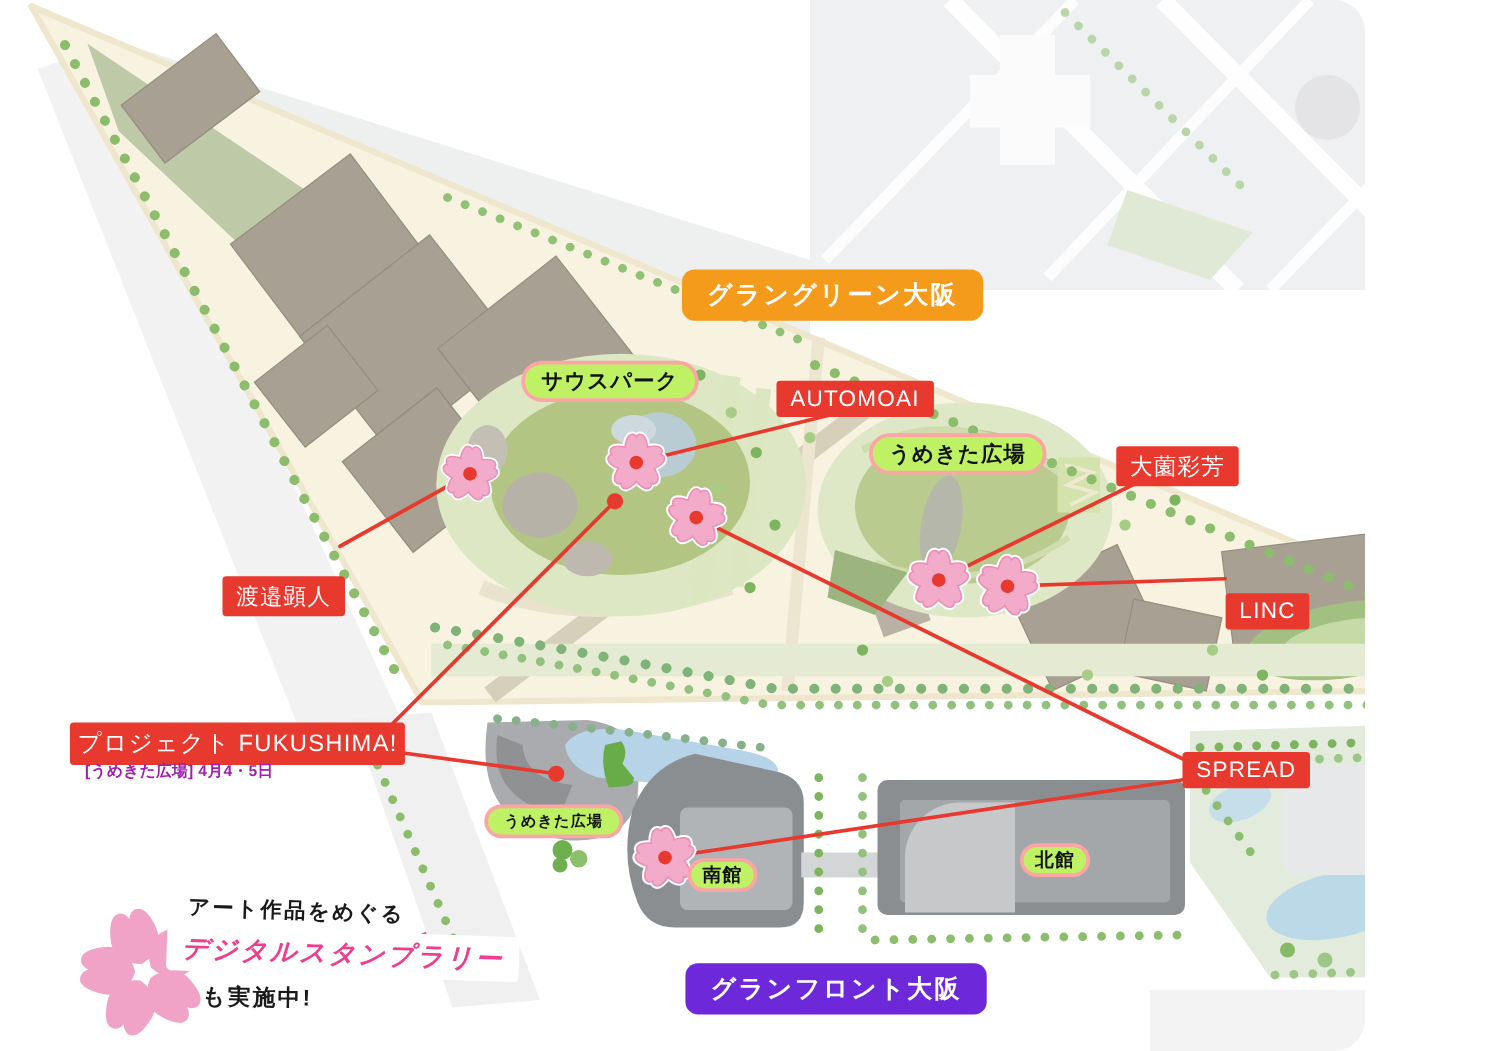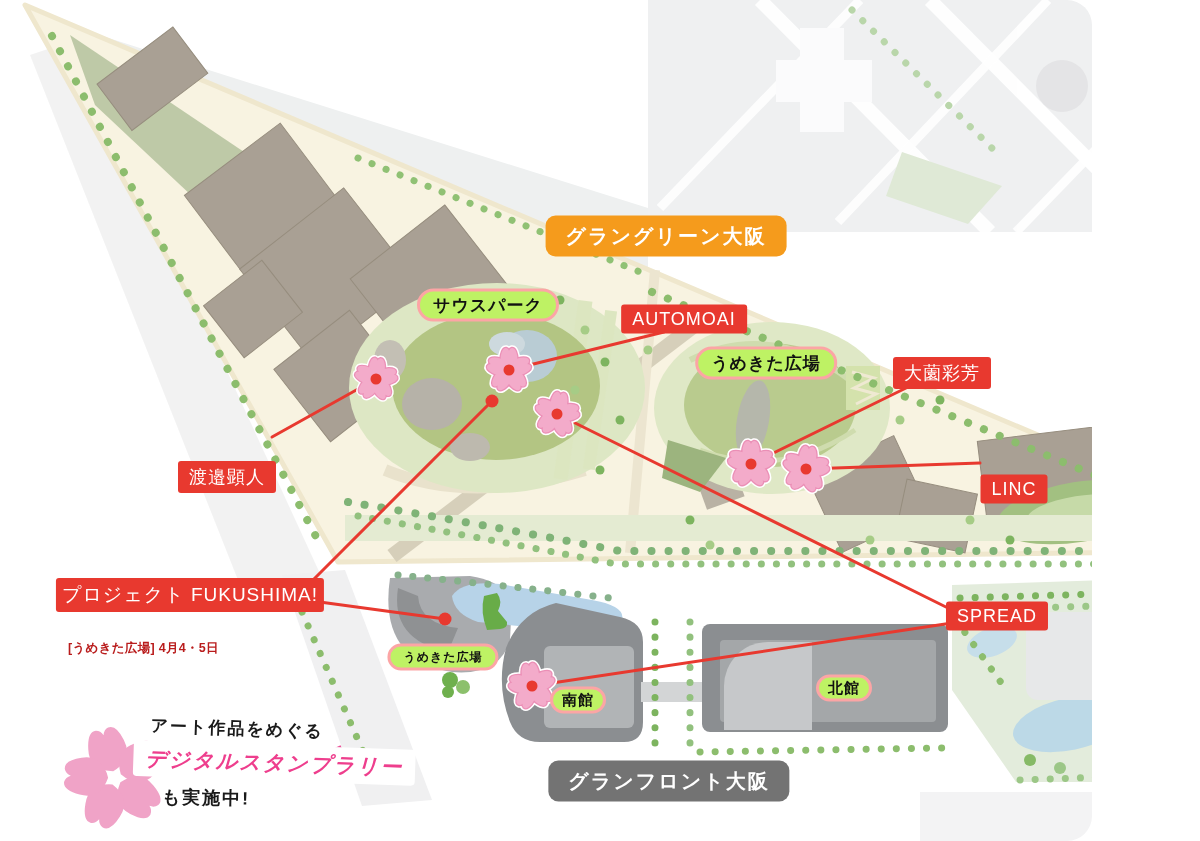--- a/index.html
+++ b/index.html
@@ -4,29 +4,29 @@
 <style>
   html,body{margin:0;padding:0;background:#fff;}
   .stage{position:relative;width:1092px;height:841px;overflow:hidden;background:#fff;
          font-family:"Liberation Sans","DejaVu Sans",sans-serif;border-radius:25px;}
   .stage svg{position:absolute;left:0;top:0;}
   .labels{position:absolute;left:0;top:0;width:100%;height:100%;}
   .lbl{position:absolute;white-space:nowrap;transform:translate(-50%,-50%);}
   .region-badge{color:#fff;font-weight:bold;font-size:20px;letter-spacing:2px;
       padding:7px 20px;border-radius:10px;}
   .region-badge.orange{background:#f59b1c;}
-  .region-badge.green{background:#737373;}
+  .region-badge.green{background:#6d28d9;margin-top:10px;}
   .pill{background:#bef264;border:3px solid #fca5a5;border-radius:999px;color:#111;
       font-weight:bold;font-size:17px;letter-spacing:1px;padding:2px 13px;font-family:Liberation Mono, monospace;}
   .pill.small{font-size:15px;padding:1px 9px;}
   .art{background:#e8392f;color:#fff;font-weight:normal;font-size:18px;
       letter-spacing:1px;padding:4px 11px;border-radius:3px;}
   .art.wide{font-size:19px;padding:4px 6px;}
-  .schedule{position:absolute;left:68px;top:639px;font-size:12.5px;font-weight:bold;
-      color:#b91c1c;line-height:1.55;letter-spacing:.3px;}
+  .schedule{position:absolute;left:68px;top:608px;font-size:12.5px;font-weight:bold;
+      color:#a21caf;line-height:1.55;letter-spacing:.3px;}
   .promo-l1{position:absolute;left:151px;top:714px;font-size:17px;font-weight:bold;
       color:#1a1a1a;letter-spacing:2px;transform:rotate(2deg);transform-origin:left top;}
   .promo-band{position:absolute;left:134px;top:740px;background:#fff;padding:4px 12px;
       transform:rotate(2deg);transform-origin:left top;border-radius:4px;}
   .promo-band span{font-size:21px;font-weight:bold;font-style:italic;color:#ee3e8d;
       letter-spacing:2px;}
   .promo-l3{position:absolute;left:162px;top:785px;font-size:18px;font-weight:bold;
       color:#1a1a1a;letter-spacing:2px;transform:rotate(1deg);transform-origin:left top;}
   .trees{fill:none;stroke-linecap:round;stroke-dasharray:0.1 17;stroke-width:8;}
   .trees2{fill:none;stroke-linecap:round;stroke-dasharray:0.1 15;stroke-width:7;}

